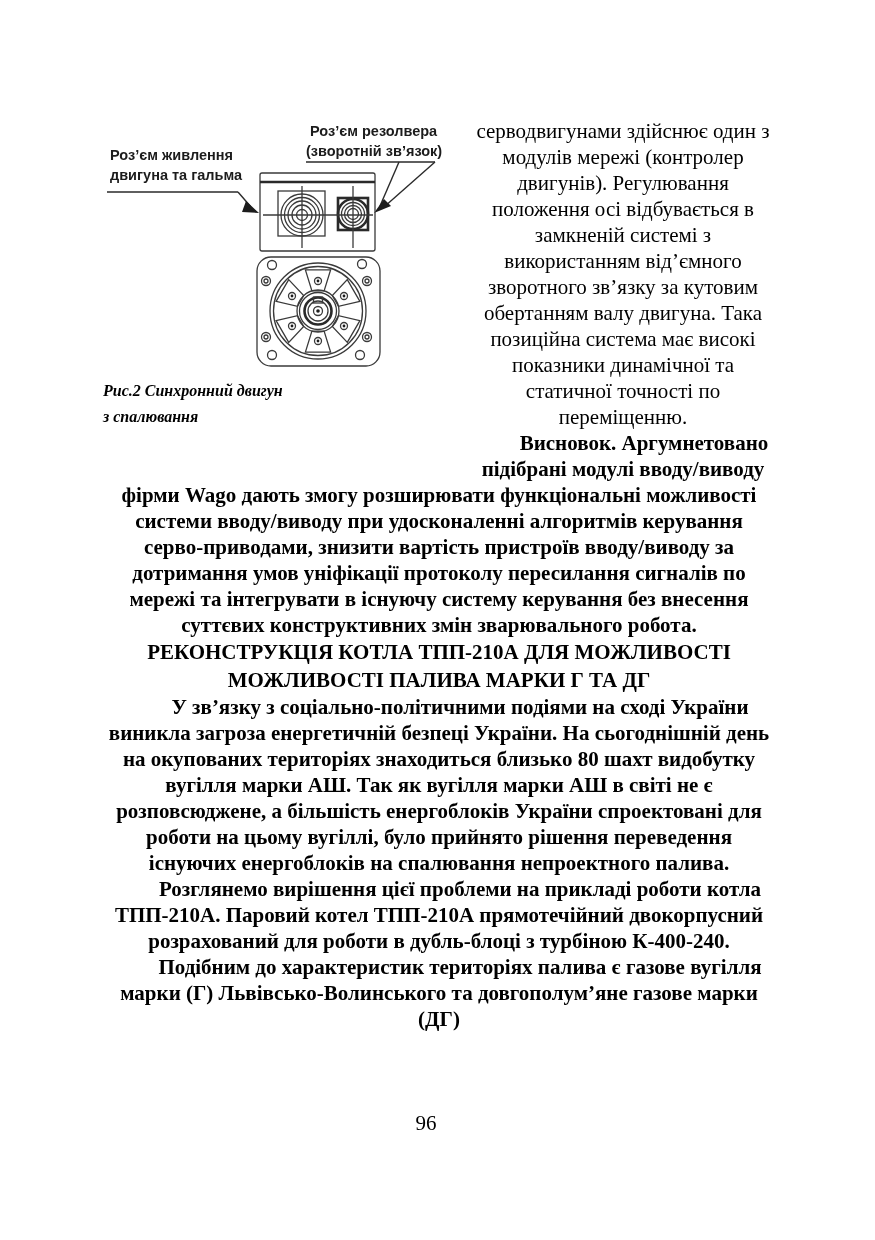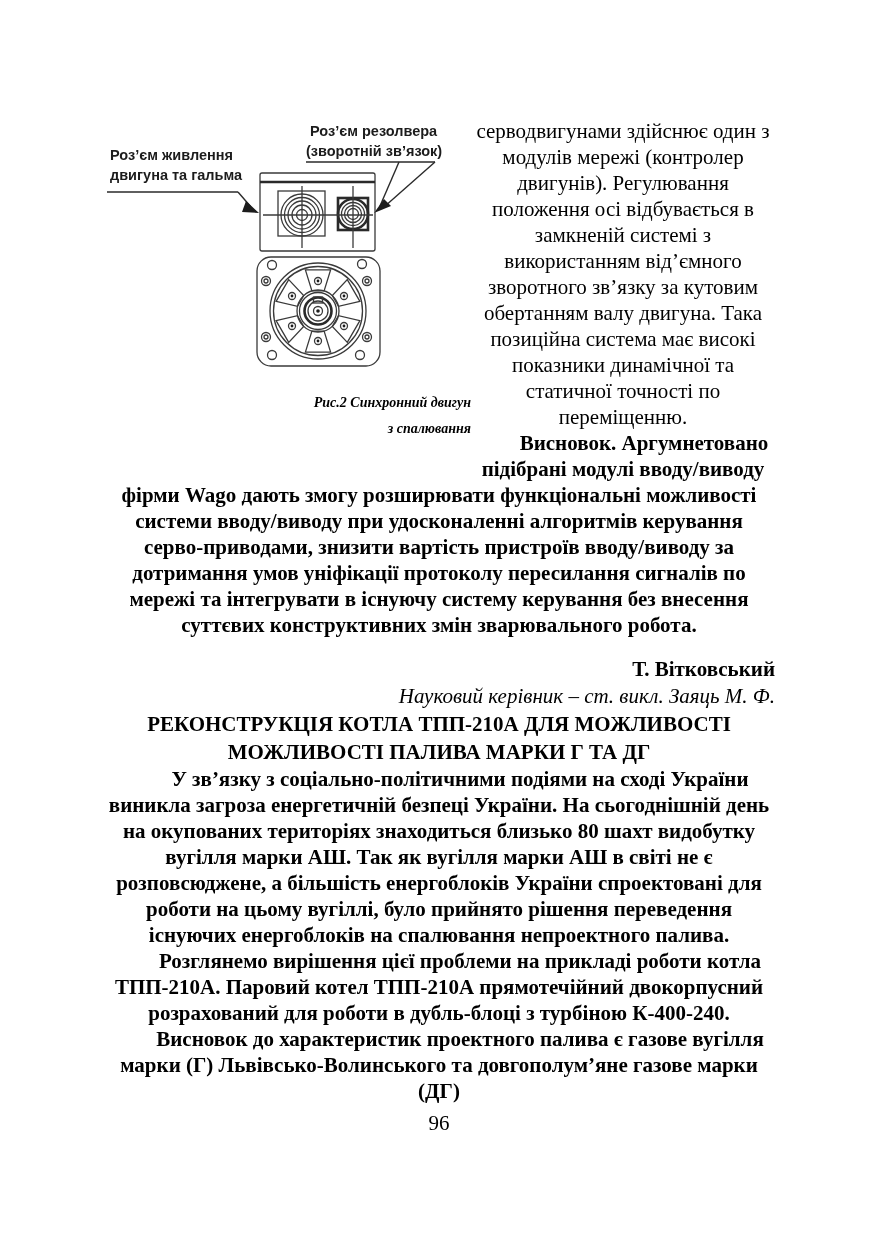--- a/index.html
+++ b/index.html
@@ -23,25 +23,25 @@
   }
   .content p { margin: 0; text-align: center; }
   .indent { text-indent: 42px; font-weight: bold; }
   .figure-block {
     float: left;
     width: 368px;
     margin: 0 0 30px 0;
   }
   .figure-block svg { display: block; }
   .fig-caption {
-    margin-top: 20px;
-    text-align: right;
+    margin-top: 8px;
+    text-align: left;
     font-weight: bold;
     font-style: italic;
-    font-size: 14px;
+    font-size: 16px;
     line-height: 26px;
     text-indent: 0;
   }
   .fig-label {
     font-family: "Liberation Sans", sans-serif;
     font-weight: bold;
     font-size: 14.5px;
     fill: #1c1c1c;
   }
   .byline {
@@ -56,21 +56,21 @@
     margin: 20px 0 18px 0;
     font-size: 21px;
     font-weight: bold;
     text-align: center;
     line-height: 28px;
     text-indent: 0;
   }
   .page-number {
     position: absolute;
     top: 1110px;
-    left: 103px;
+    left: 90px;
     width: 672px;
     text-align: center;
     font-size: 21px;
     line-height: 26px;
   }
   .draw { stroke: #3a3a3a; fill: none; stroke-width: 1.3; }
   .draw-thick { stroke: #2a2a2a; fill: none; stroke-width: 2.6; }
   .leader { stroke: #2a2a2a; fill: none; stroke-width: 1.4; }
   .arrowhead { fill: #1c1c1c; stroke: none; }
 </style>
@@ -163,29 +163,25 @@
       </svg>
       <div class="fig-caption">
         <div>Рис.2 Синхронний двигун</div>
         <div>з спалювання</div>
       </div>
     </div>
 
     <p class="body-text">серводвигунами здійснює один з модулів мережі (контролер двигунів). Регулювання положення осі відбувається в замкненій системі з використанням від’ємного зворотного зв’язку за кутовим обертанням валу двигуна. Така позиційна система має високі показники динамічної та статичної точності по переміщенню.</p>
     <p class="body-text indent"><b>Висновок</b><span>. Аргумнетовано підібрані модулі вводу/виводу фірми Wago дають змогу розширювати функціональні можливості системи вводу/виводу при удосконаленні алгоритмів керування серво-приводами, знизити вартість пристроїв вводу/виводу за дотримання умов уніфікації протоколу пересилання сигналів по мережі та інтегрувати в існуючу систему керування без внесення суттєвих конструктивних змін зварювального робота.</span></p>
 
-    <div class="byline">
-      <div class="author">Т. Вітковський</div>
-      <div class="supervisor">Науковий керівник – ст. викл. Заяць М. Ф.</div>
-    </div>
 
     <p class="article-title">
       <span>РЕКОНСТРУКЦІЯ КОТЛА ТПП-210А ДЛЯ МОЖЛИВОСТІ</span><br>
       <span>МОЖЛИВОСТІ ПАЛИВА МАРКИ Г ТА ДГ</span>
     </p>
 
     <p class="body-text indent">У зв’язку з соціально-політичними подіями на сході України виникла загроза енергетичній безпеці України. На сьогоднішній день на окупованих територіях знаходиться близько 80 шахт видобутку вугілля марки АШ. Так як вугілля марки АШ в світі не є розповсюджене, а більшість енергоблоків України спроектовані для роботи на цьому вугіллі, було прийнято рішення переведення існуючих енергоблоків на спалювання непроектного палива.</p>
     <p class="body-text indent">Розглянемо вирішення цієї проблеми на прикладі роботи котла ТПП-210А. Паровий котел ТПП-210А прямотечійний двокорпусний розрахований для роботи в дубль-блоці з турбіною К-400-240.</p>
-    <p class="body-text indent">Висновок до характеристик проектного палива є газове вугілля марки (Г) Львівсько-Волинського та довгополум’яне газове марки (ДГ)</p>
+    <p class="body-text indent">Подібним до характеристик територіях палива є газове вугілля марки (Г) Львівсько-Волинського та довгополум’яне газове марки (ДГ)</p>
   </div>
 
   <div class="page-number">96</div>
 </div>
 
 </body></html>

